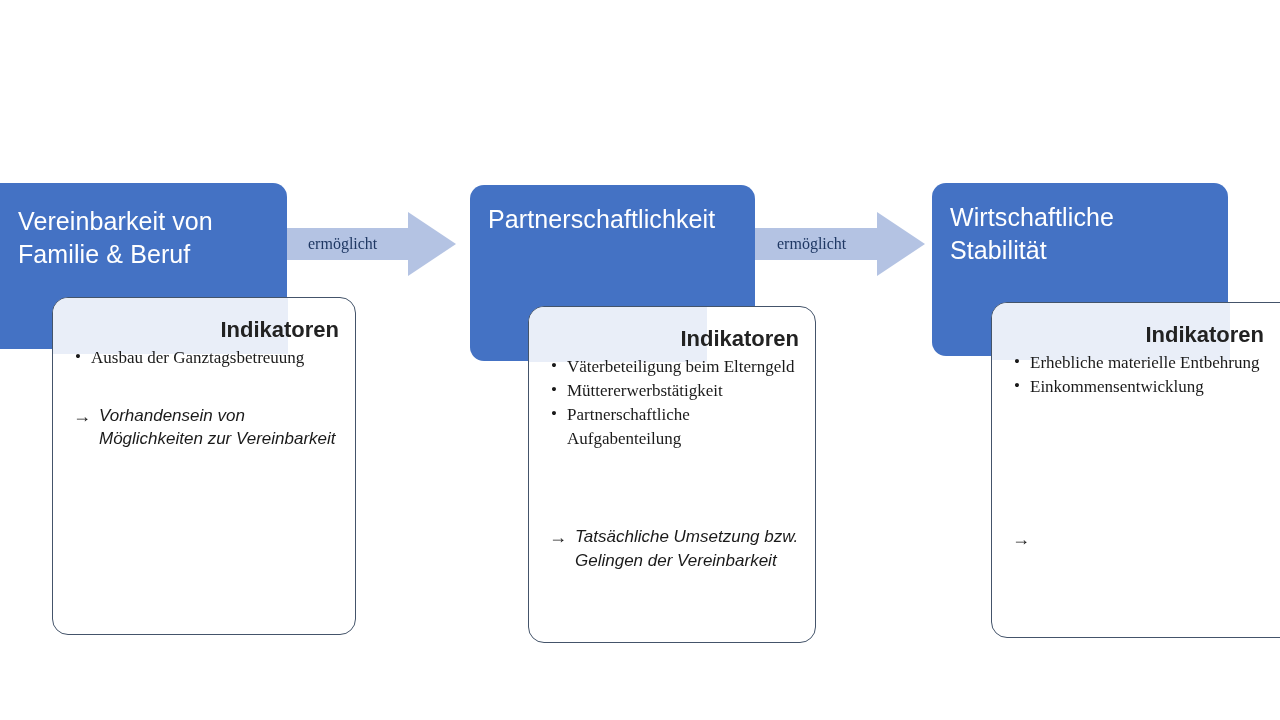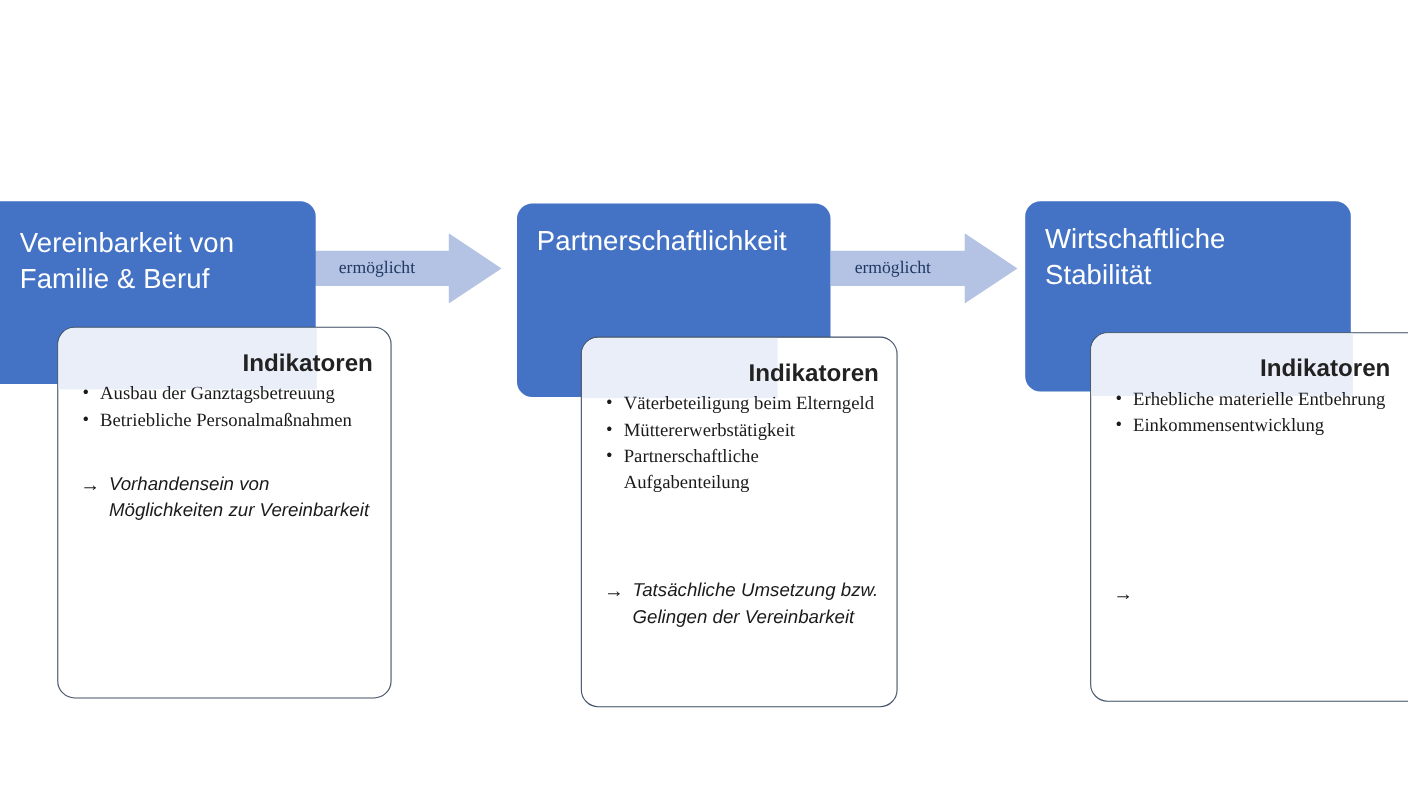--- a/index.html
+++ b/index.html
@@ -166,21 +166,20 @@
   <div id="box3" class="blue-box">
     <div class="title">Wirtschaftliche Stabilität</div>
   </div>
 
   <div id="card1" class="card">
     <div class="band"></div>
     <div class="card-inner">
       <div class="ind-head">Indikatoren</div>
       <ul class="bullets">
         <li>Ausbau der Ganztagsbetreuung</li>
-        <li>Betriebliche Personalmaßnahmen</li>
       </ul>
       <div class="conclusion">
         <span class="ar">→</span>
         <span>Vorhandensein von Möglichkeiten zur Vereinbarkeit</span>
       </div>
     </div>
   </div>
 
   <div id="card2" class="card">
     <div class="band"></div>

